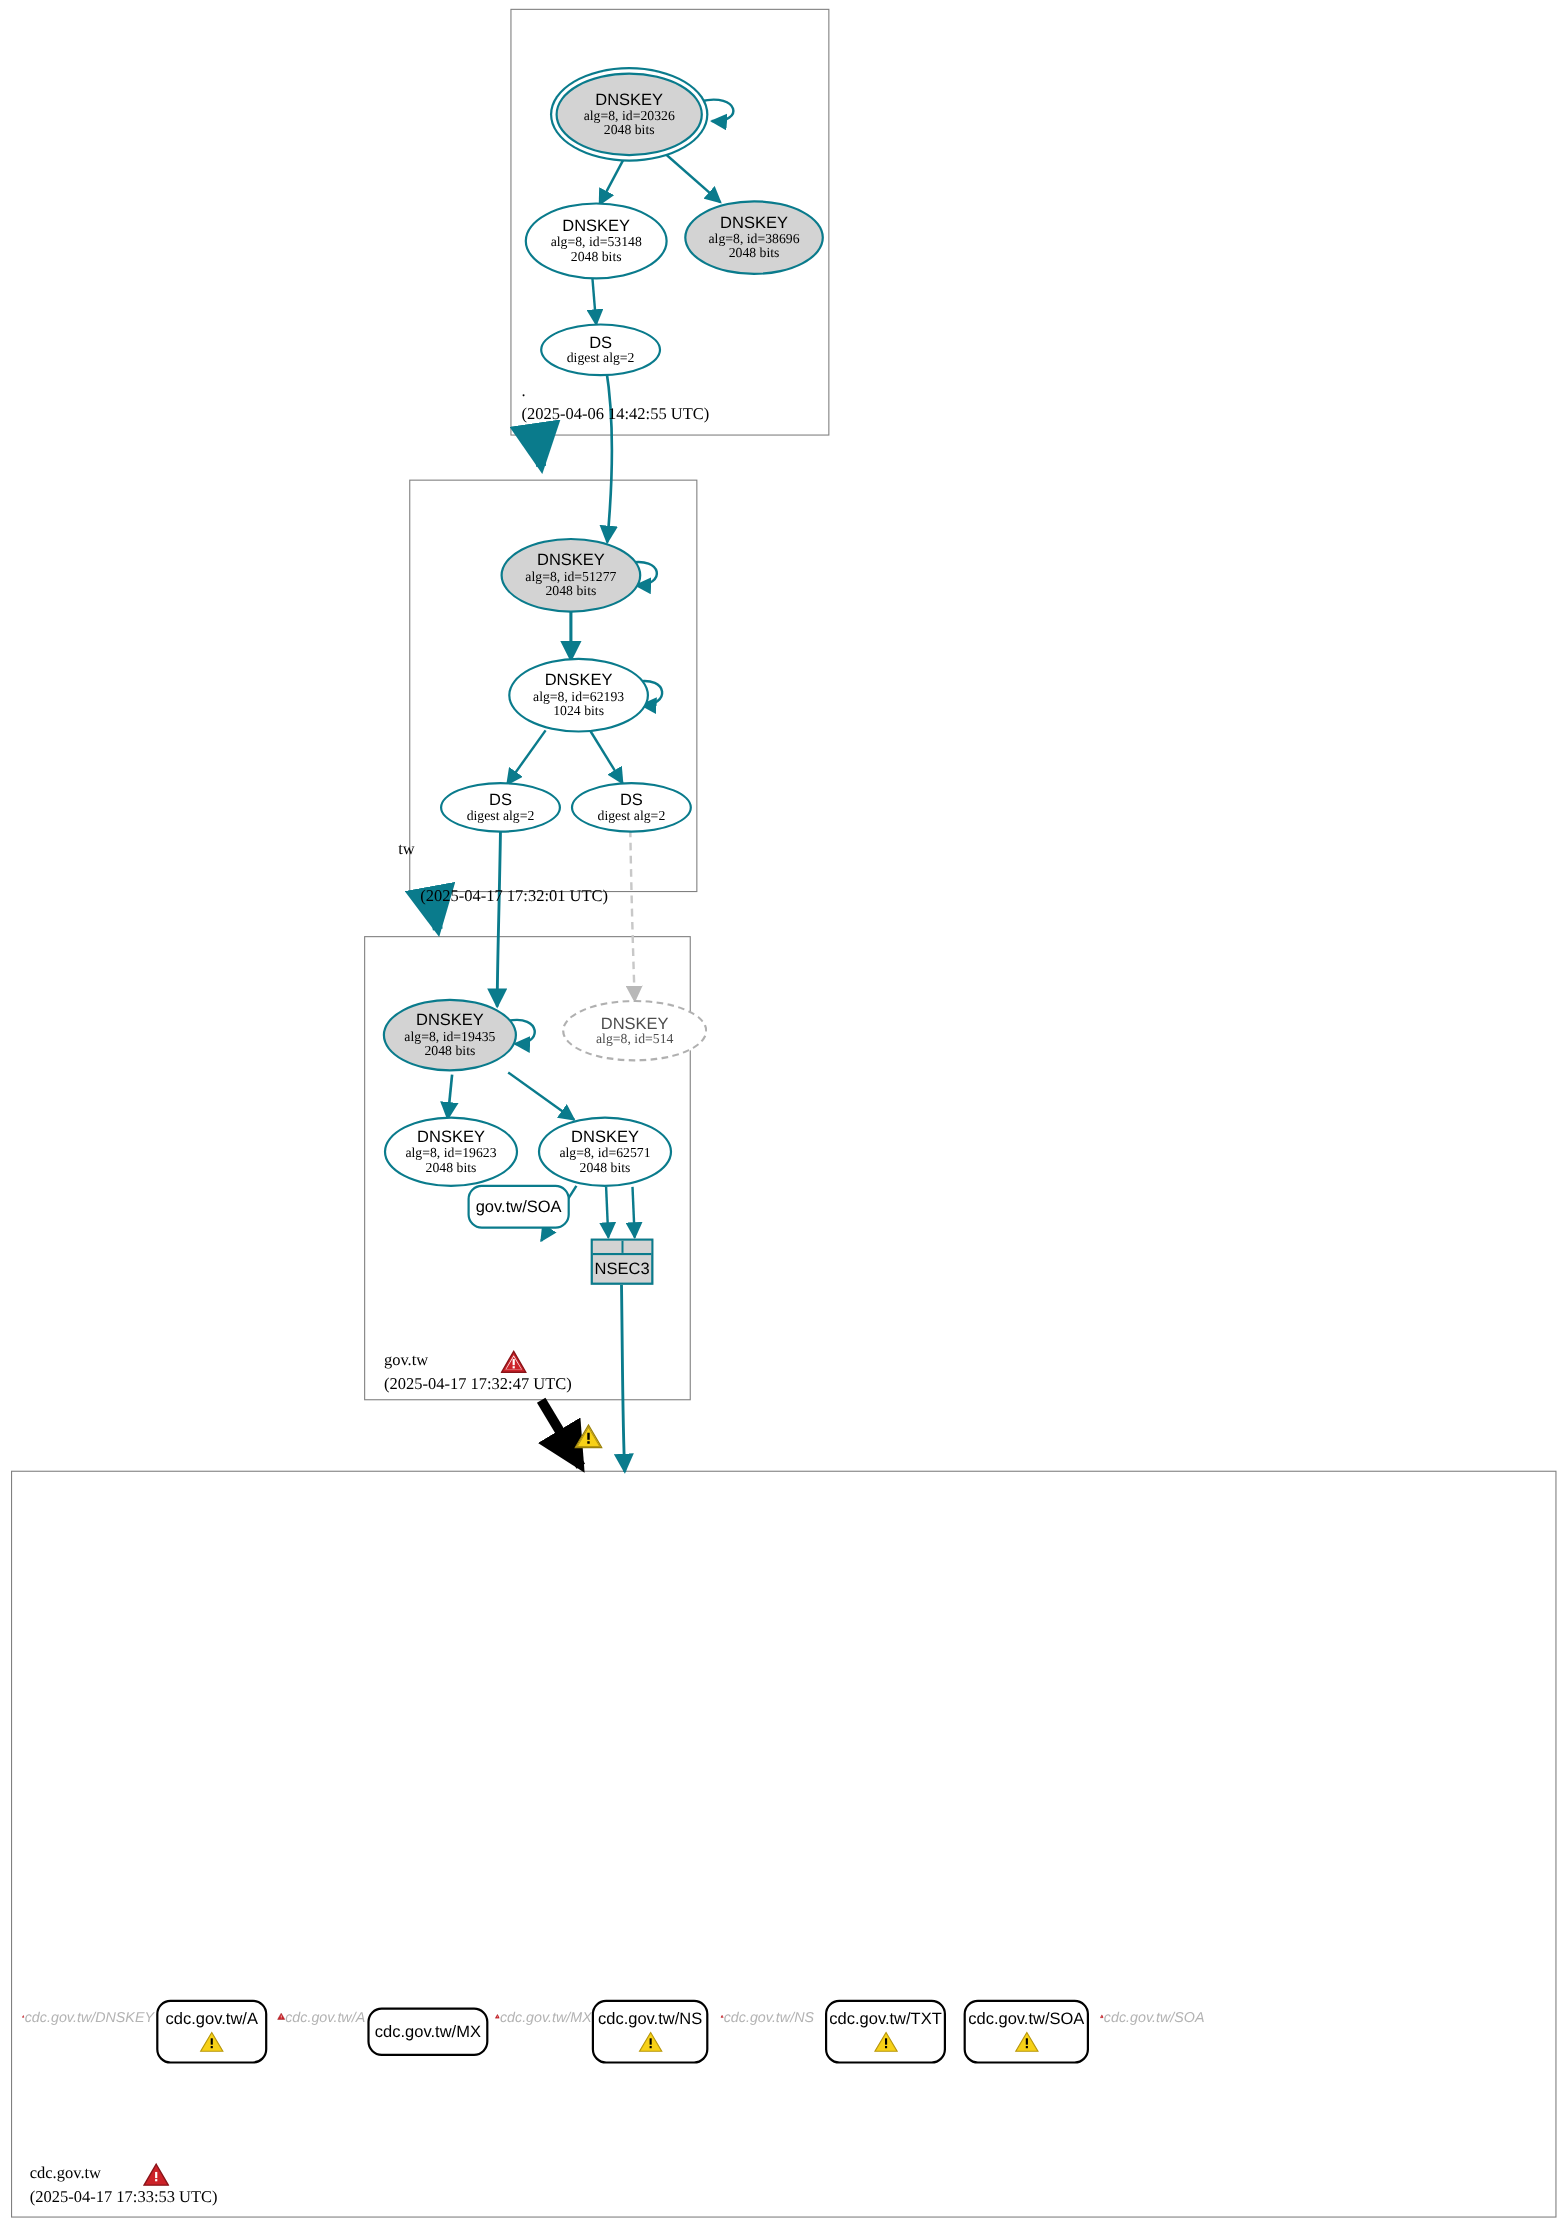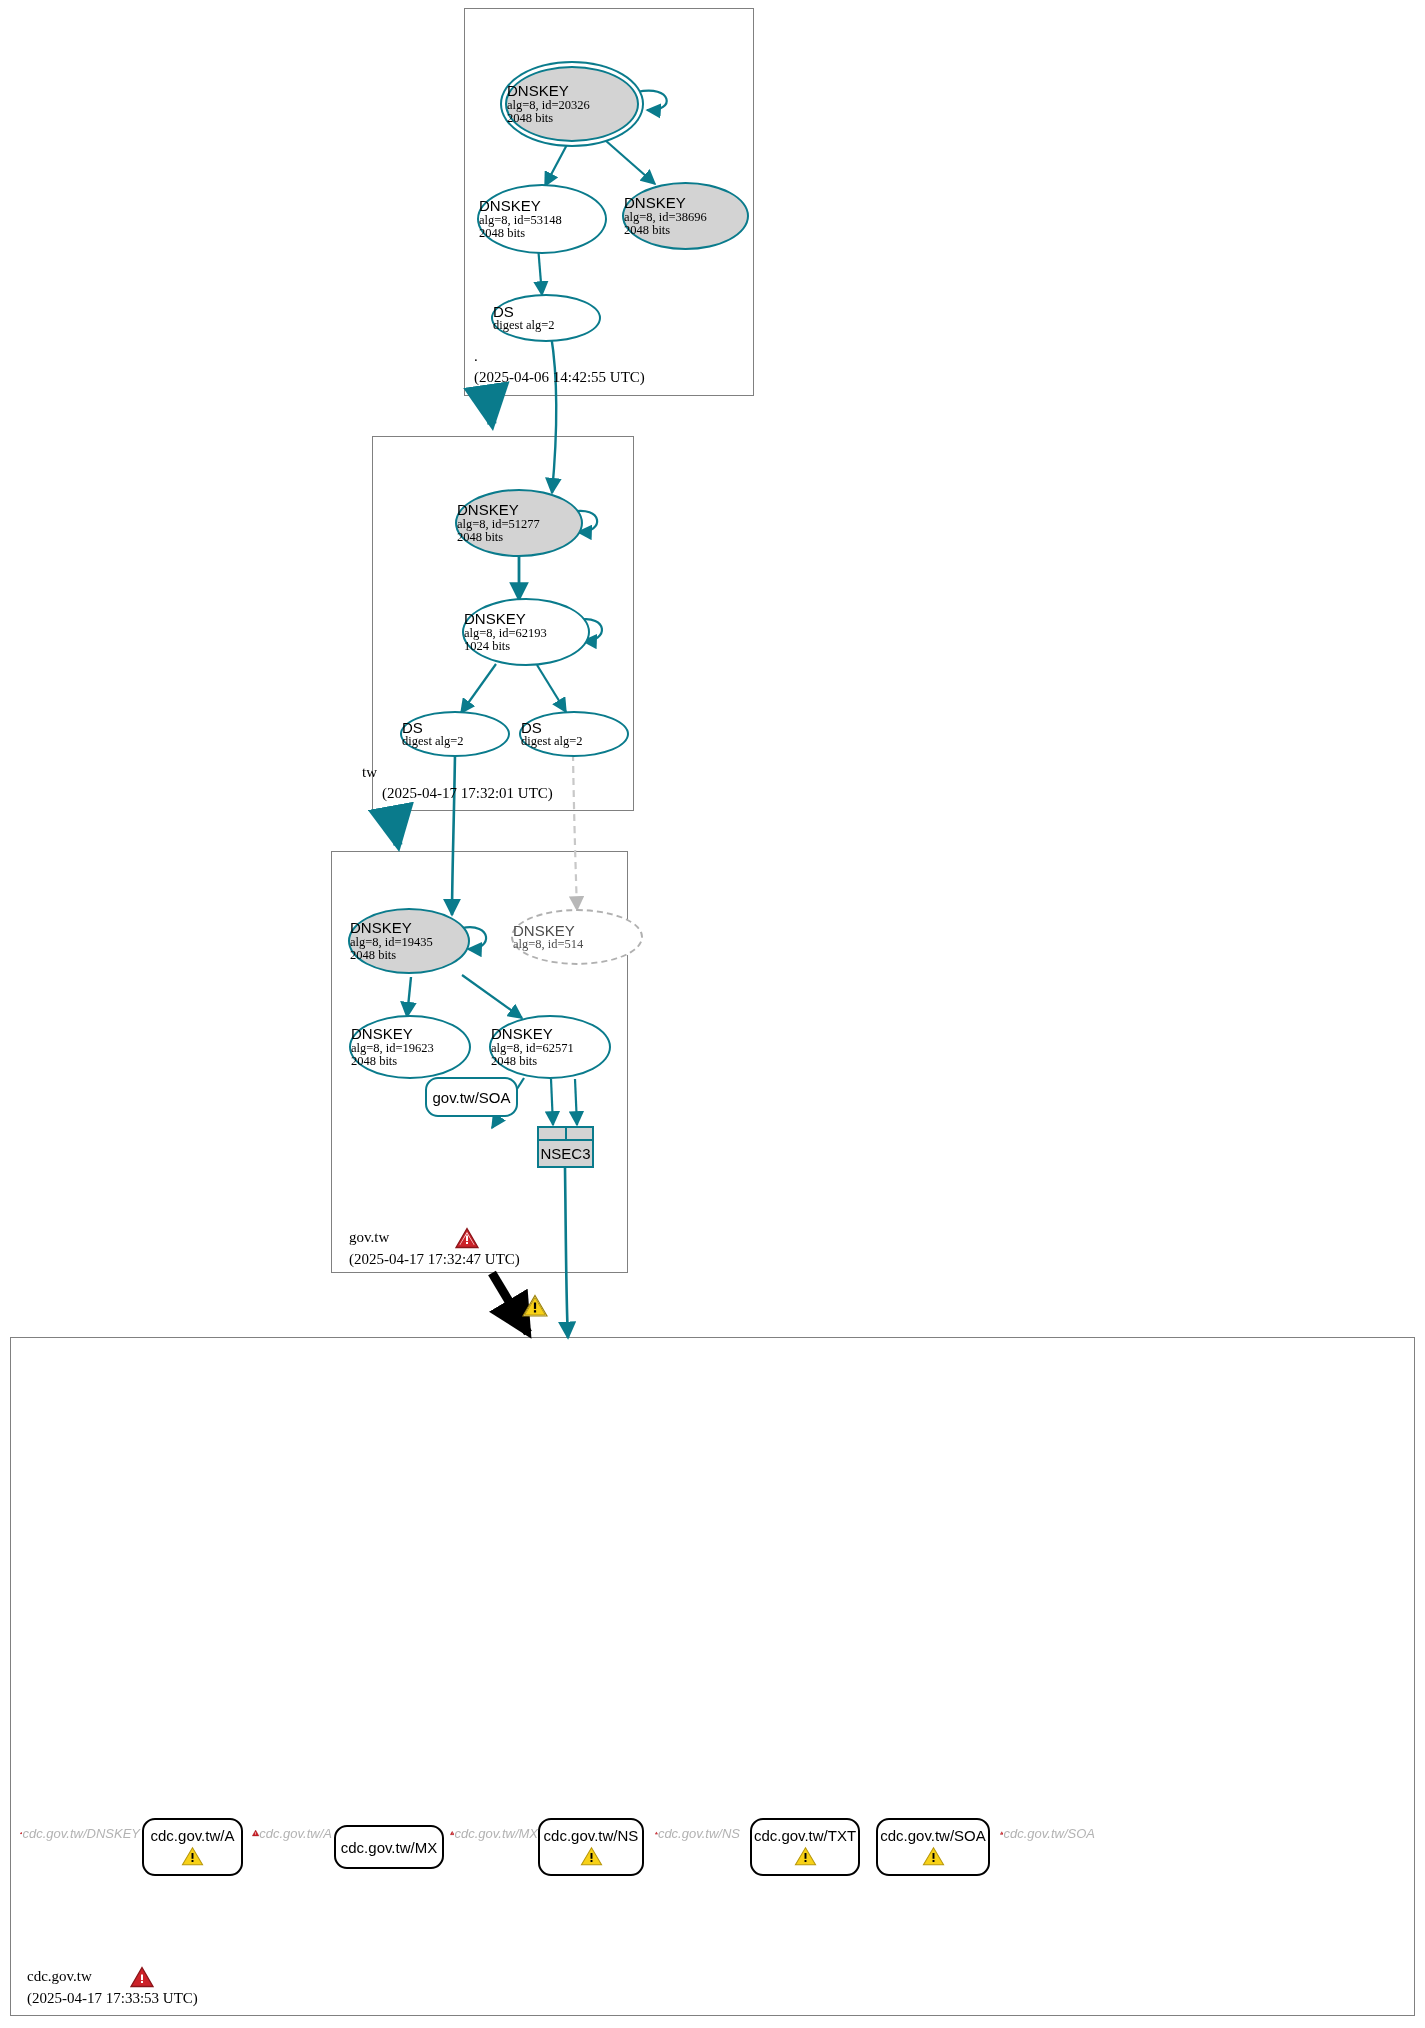--- a/index.html
+++ b/index.html
@@ -45,21 +45,21 @@
     z-index: 6;
   }
 
   
   .node {
     position: absolute;
     z-index: 5;
     box-sizing: border-box;
     display: flex;
     flex-direction: column;
-    align-items: flex-start;
+    align-items: center;
     justify-content: center;
     text-align: center;
     line-height: 1.05;
   }
   .ellipse {
     border-radius: 50%;
     border: 2px solid #0a7b8c;
     background: #ffffff;
   }
   .ellipse.shaded { background: #d3d3d3; }
@@ -224,21 +224,21 @@
 
     <path d="M 492 1273 L 528 1333" fill="none" stroke="#000000" stroke-width="9" marker-end="url(#arrBlack)"></path>
   </svg>
 
   <div class="zone-box" style="left:464px; top:8px; width:290px; height:388px;"></div>
   <div class="zone-label" style="left:474px; top:348px;">.</div>
   <div class="zone-date" style="left:474px; top:369px;">(2025-04-06 14:42:55 UTC)</div>
 
   <div class="zone-box" style="left:372px; top:436px; width:262px; height:375px;"></div>
   <div class="zone-label" style="left:362px; top:764px;">tw</div>
-  <div class="zone-date" style="left:382px; top:785px;">(2025-04-17 17:32:01 UTC)</div>
+  <div class="zone-date" style="left:382px; top:807px;">(2025-04-17 17:32:01 UTC)</div>
 
   <div class="zone-box" style="left:331px; top:851px; width:297px; height:422px;"></div>
   <div class="zone-label" style="left:349px; top:1229px;">gov.tw</div>
   <div class="zone-date" style="left:349px; top:1251px;">(2025-04-17 17:32:47 UTC)</div>
   <span style="position:absolute; left:455px; top:1227px; z-index:6;">
     <svg class="tri" width="24" height="22" viewBox="0 0 24 22">
       <path d="M12 1.5 L23 20.5 L1 20.5 Z" fill="#cc2229" stroke="#8a1419" stroke-width="1.3"></path>
       <path d="M12 5 L19.5 18 L4.5 18 Z" fill="#ffffff"></path>
       <path d="M12 6.5 L19 18 L5 18 Z" fill="#cc2229"></path>
       <rect x="11" y="8.5" width="2" height="5.6" fill="#ffffff"></rect>

